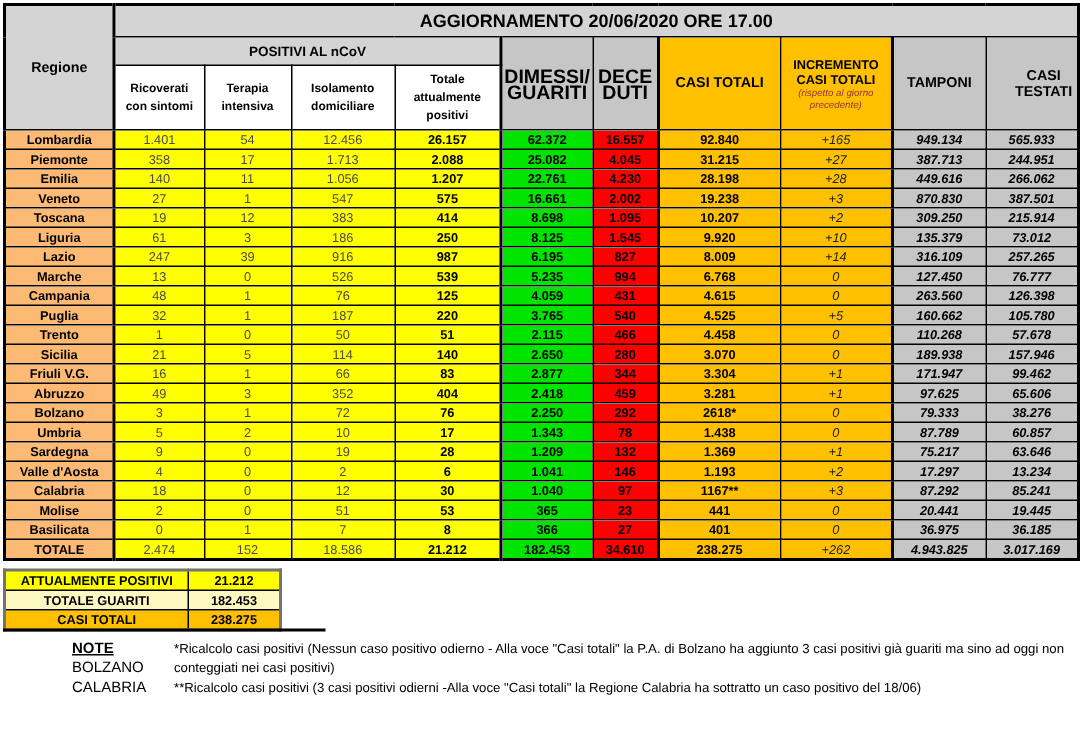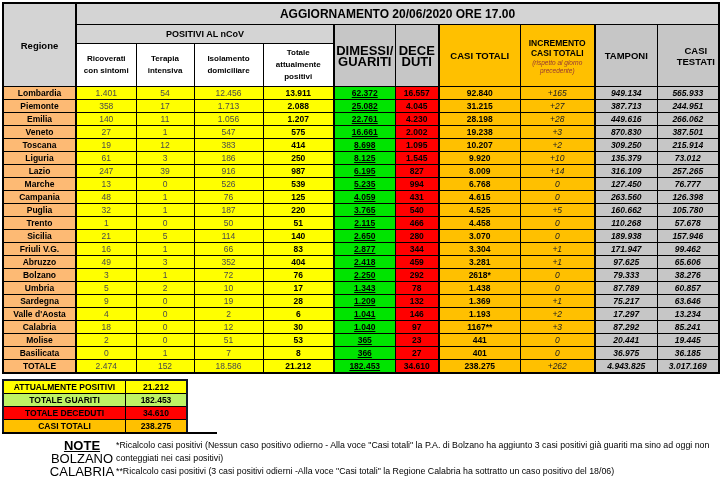--- a/index.html
+++ b/index.html
@@ -22,36 +22,36 @@
   .h-casi{font-size:9.5px;}
   .h-incr-title{font-size:8.5px;line-height:10px;white-space:pre-line;display:block;padding-top:1px;}
   .h-incr-sub{display:block;font-size:6.5px;line-height:8px;font-style:italic;font-weight:normal;color:#943634;white-space:normal;padding:1px 4px 0 4px;}
   .h-tamponi{font-size:9.5px;}
 
   table.main tbody tr{height:13px;}
   table.main tbody td{font-size:8.5px;line-height:12px;}
   .c-region{background:#fdba74;font-weight:bold;}
   .c-yellow{background:var(--yellow);color:#4a4a4a !important;}
   .c-yellow-b{background:var(--yellow);font-weight:bold;}
-  .c-green{background:var(--green);font-weight:bold;text-decoration:underline;}
+  .c-green{background:var(--green);font-weight:bold;}
   .c-red{background:var(--red);font-weight:bold;}
   .c-orange{background:var(--orange);font-weight:bold;}
   .c-incr{background:var(--orange);font-style:italic;color:#222 !important;}
   .c-gray{background:var(--gray);font-weight:bold;font-style:italic;}
 
   
-  table.summary{border-collapse:collapse;margin-top:5px;border:2px solid #0f172a;}
+  table.summary{border-collapse:collapse;margin-top:5px;border:2px solid #737373;}
   table.summary td{border:1px solid #000;height:12px;font-size:8.5px;font-weight:bold;text-align:center;padding:0;color:#000;}
   .s-label{width:121px;}
   .s-value{width:60px;}
   .rule{width:215px;height:2px;background:#000;margin-top:-2px;}
 
   
   .notes{display:flex;margin-top:5px;}
-  .notes-labels{width:68px;margin-left:46px;text-align:center;font-size:13px;line-height:13px;color:#000;}
+  .notes-labels{width:68px;margin-left:46px;font-size:10px;line-height:13px;color:#000;}
   .note-heading{font-weight:bold;text-decoration:underline;}
   .notes-texts{flex:1;font-size:8.8px;line-height:13px;color:#000;padding-right:4px;}
 </style>
 </head>
 <body>
 
 <div class="page">
 
   <table class="main">
     <colgroup>
@@ -98,21 +98,21 @@
 attualmente
 positivi</th>
       </tr>
     </thead>
     <tbody>
         <tr>
           <td class="c-region">Lombardia</td>
           <td class="c-yellow bl2">1.401</td>
           <td class="c-yellow">54</td>
           <td class="c-yellow">12.456</td>
-          <td class="c-yellow-b">13.911</td>
+          <td class="c-yellow-b">26.157</td>
           <td class="c-green bl2">62.372</td>
           <td class="c-red">16.557</td>
           <td class="c-orange bl2">92.840</td>
           <td class="c-incr">+165</td>
           <td class="c-gray bl2">949.134</td>
           <td class="c-gray">565.933</td>
         </tr>
         <tr>
           <td class="c-region">Piemonte</td>
           <td class="c-yellow bl2">358</td>
@@ -388,27 +388,23 @@
         </tr>
       </tbody>
   </table>
 
   <table class="summary">
     <tbody>
       <tr style="background: rgb(255, 255, 0);">
         <td class="s-label">ATTUALMENTE POSITIVI</td>
         <td class="s-value">21.212</td>
       </tr>
-      <tr style="background: #bef264;">
+      <tr style="background: #fef9c3;">
         <td class="s-label">TOTALE GUARITI</td>
         <td class="s-value">182.453</td>
-      </tr>
-      <tr style="background: rgb(255, 0, 0);">
-        <td class="s-label">TOTALE DECEDUTI</td>
-        <td class="s-value">34.610</td>
       </tr>
       <tr style="background: rgb(255, 192, 0);">
         <td class="s-label">CASI TOTALI</td>
         <td class="s-value">238.275</td>
       </tr>
     </tbody>
   </table>
   <div class="rule"></div>
 
   <div class="notes">

